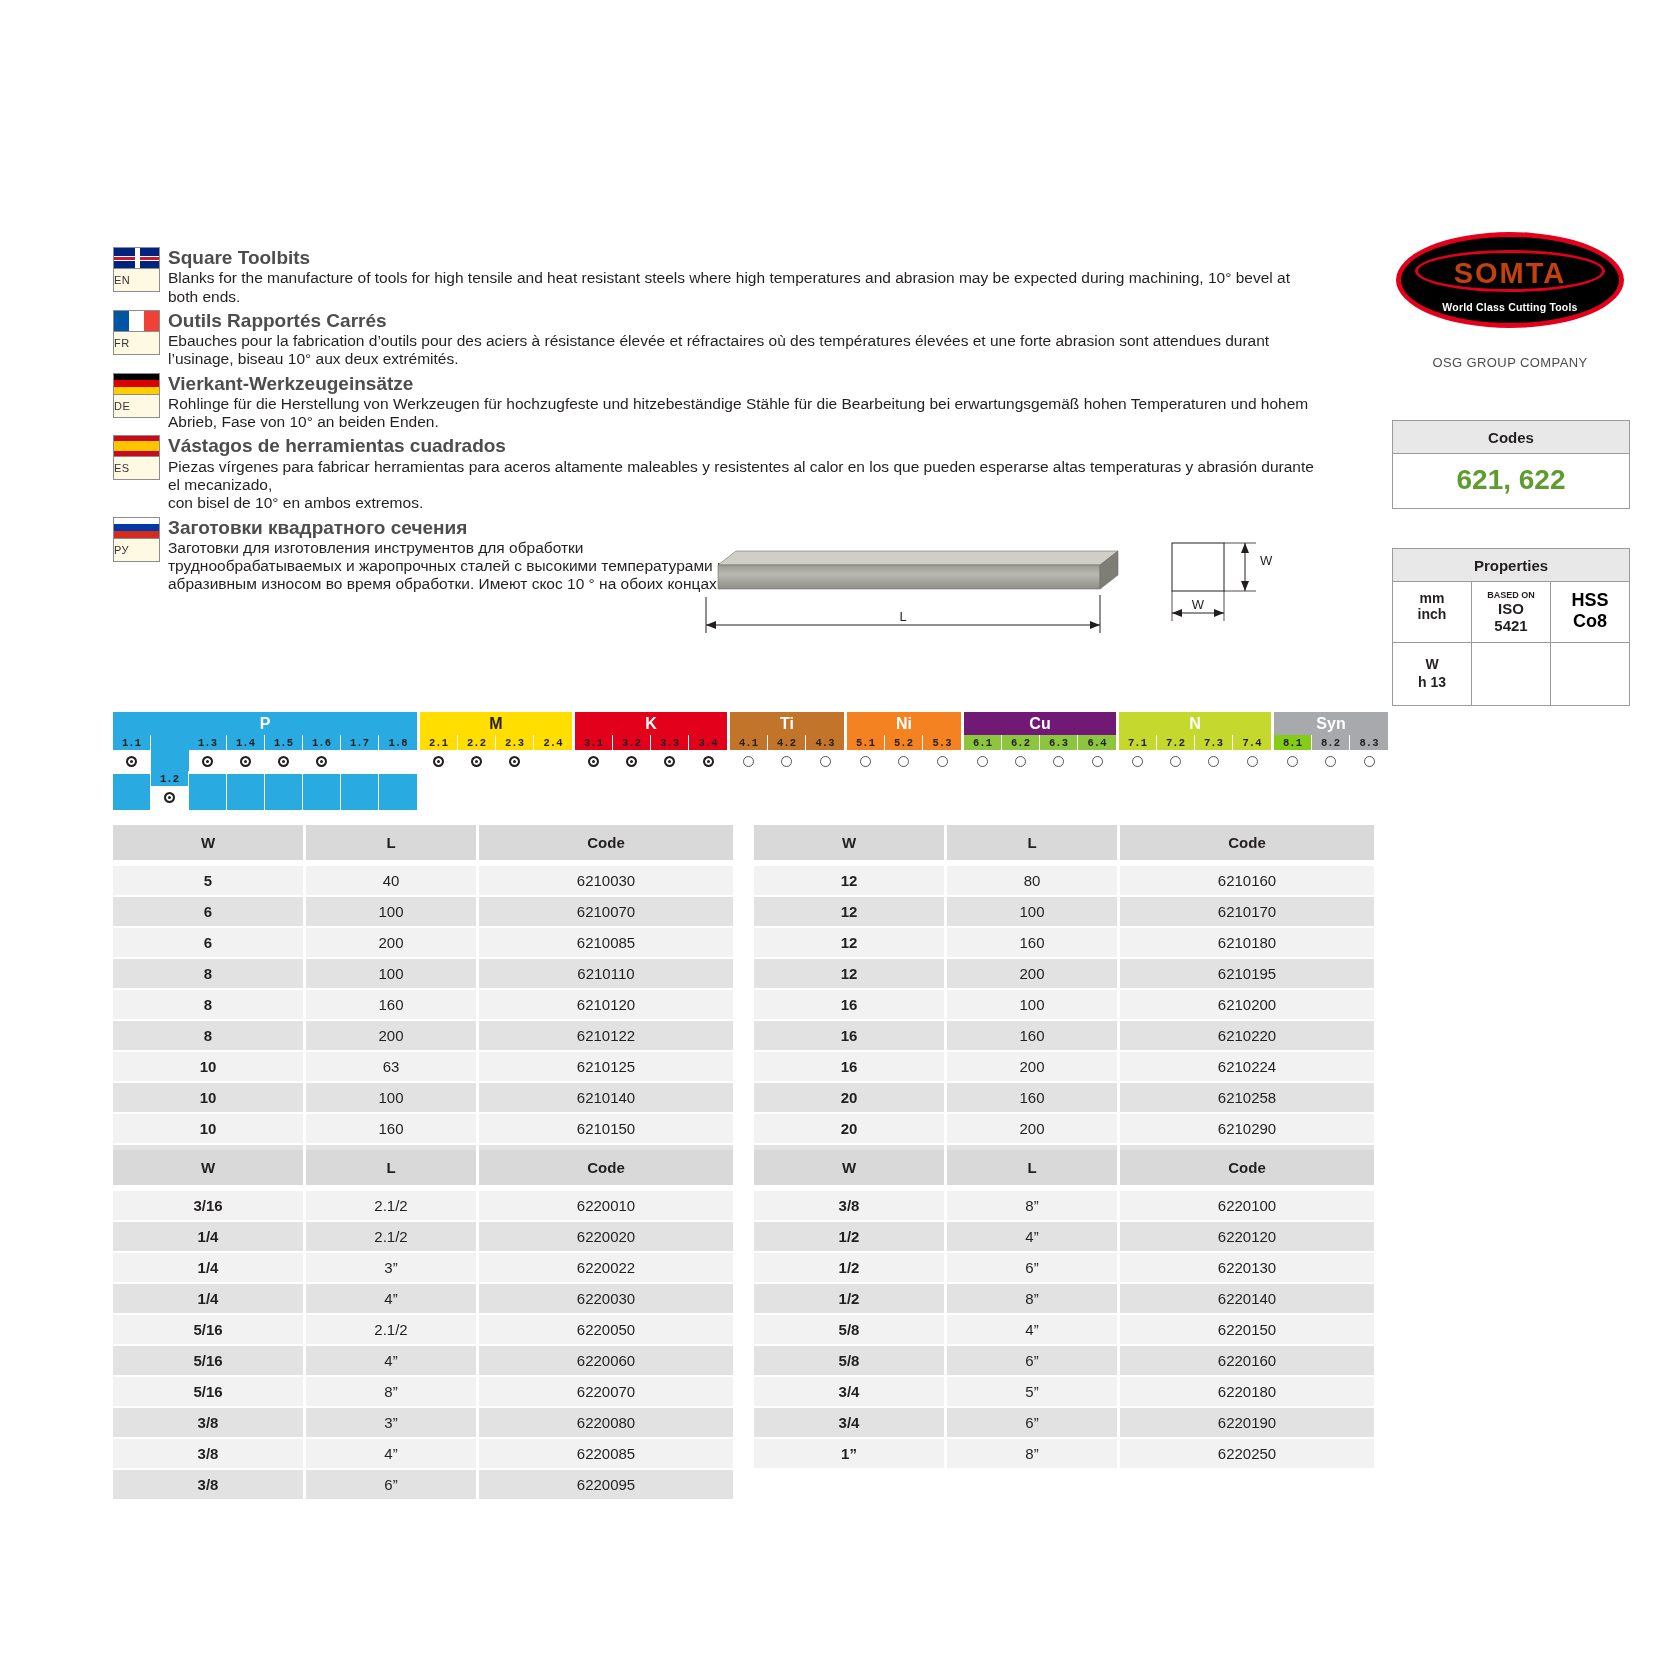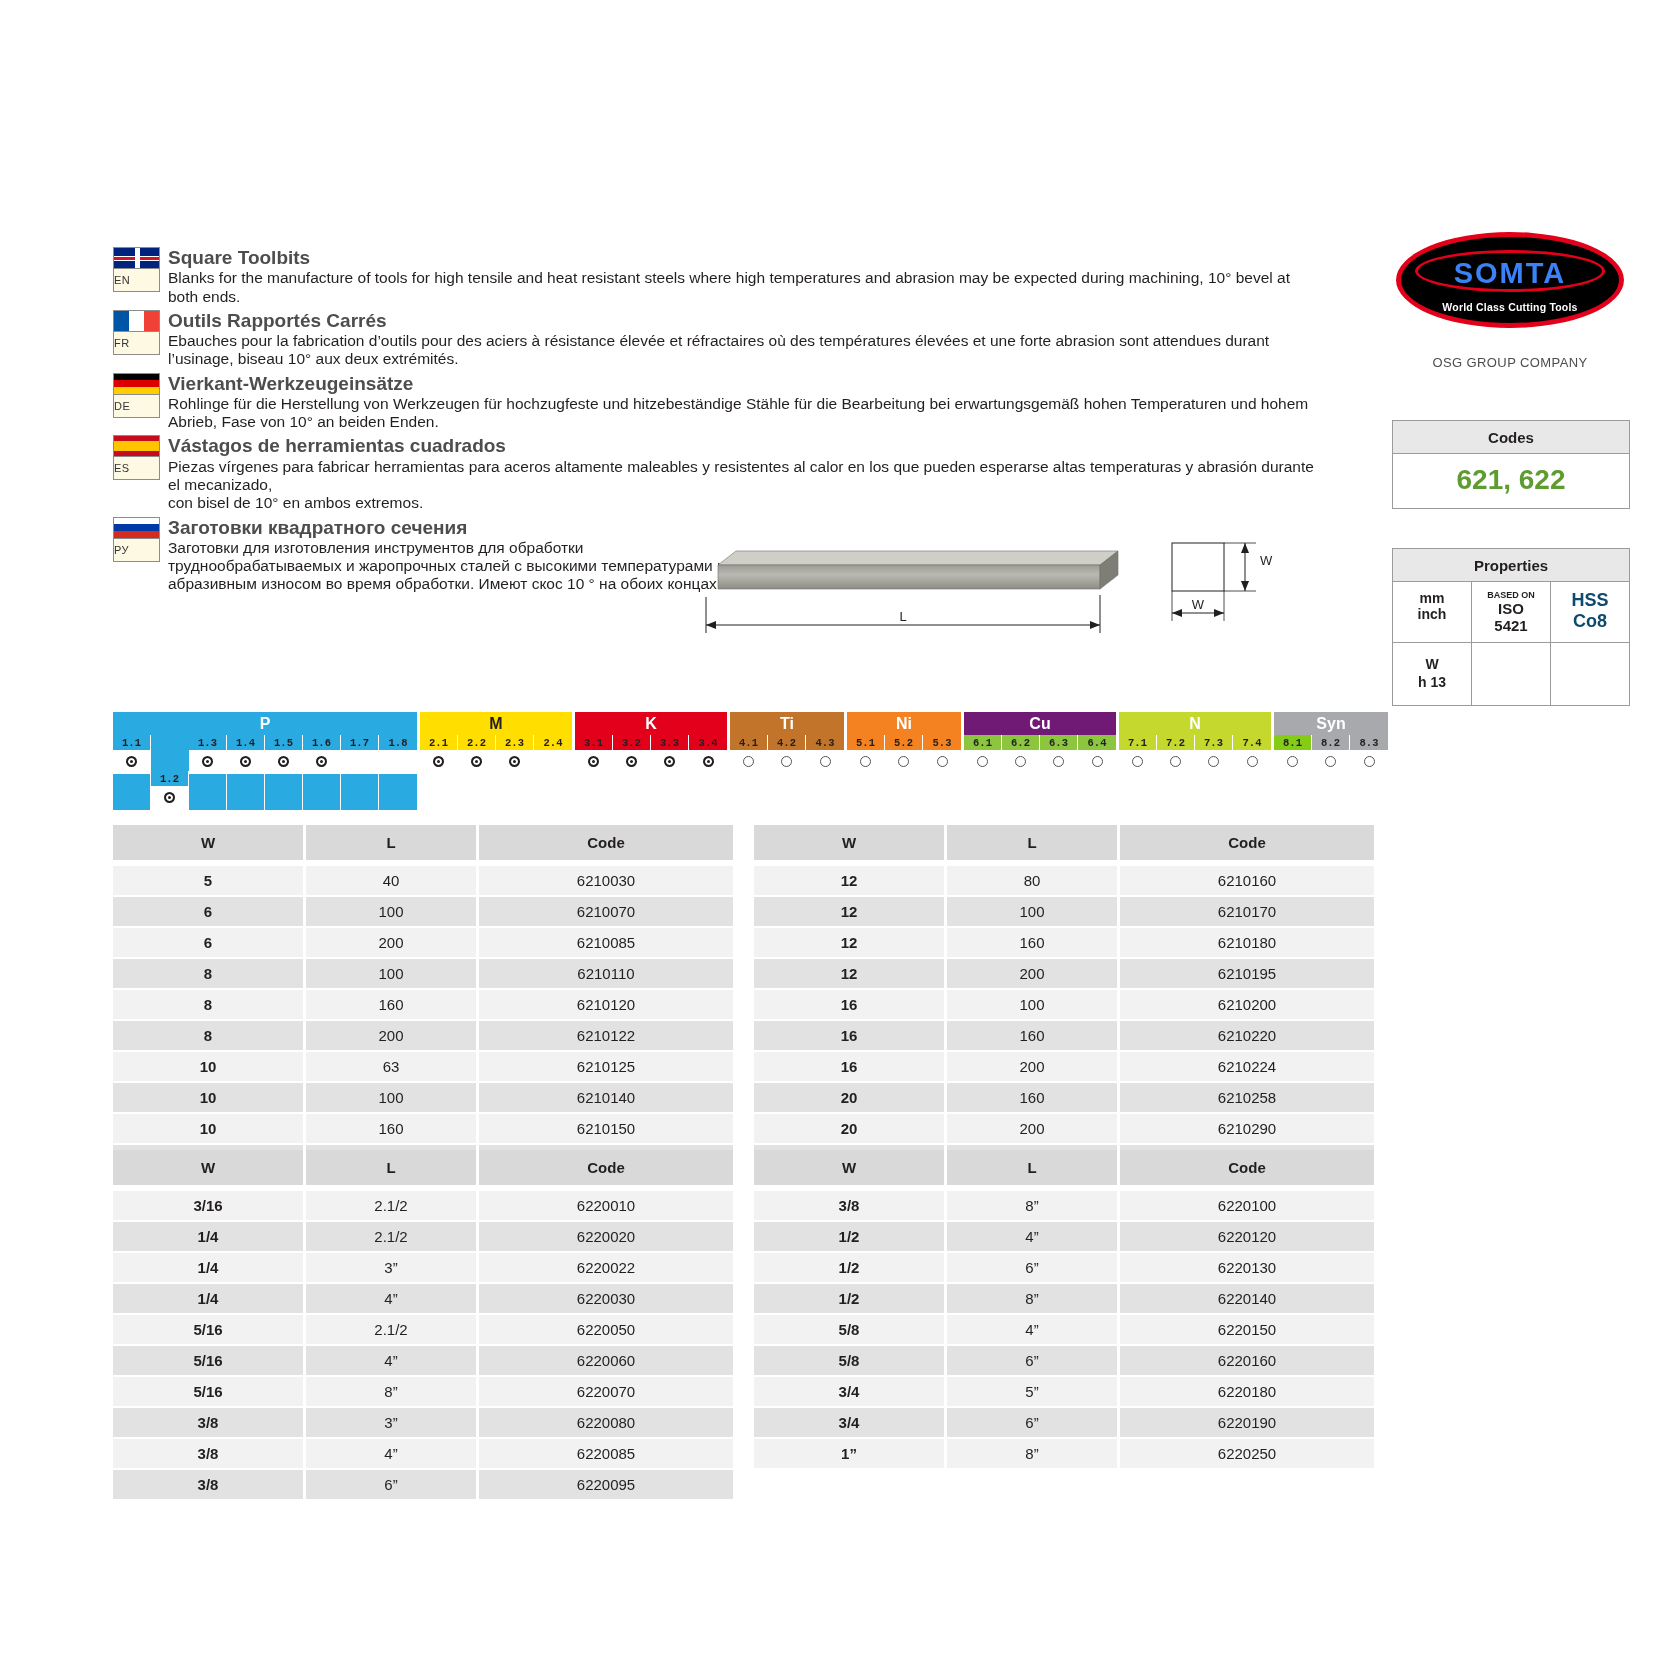--- a/index.html
+++ b/index.html
@@ -134,21 +134,21 @@
     right: 14px; bottom: 31px;
     border: 3px solid #e2001a;
     border-radius: 50%;
   }
   .logo-name {
     position: absolute;
     left: 0; right: 0;
     top: 20px;
     font-size: 29px;
     font-weight: bold;
-    color: #3b82f6;
+    color: #c2410c;
     letter-spacing: 2px;
   }
   .logo-tag {
     position: absolute;
     left: 0; right: 0;
     bottom: 10px;
     font-size: 10.5px;
     font-weight: bold;
     color: #ffffff;
     letter-spacing: 0.2px;
@@ -213,21 +213,21 @@
     text-align: center;
     padding: 8px 2px;
     border-right: 1px solid #9b9b9b;
     box-sizing: border-box;
   }
   .props-col:last-child { border-right: none; }
   .props-col .l1 { font-size: 14px; font-weight: bold; }
   .props-col .l2 { font-size: 14px; font-weight: bold; }
   .props-col .small { font-size: 9px; font-weight: bold; }
   .props-col .iso { font-size: 15px; font-weight: bold; }
-  .props-col .hss { font-size: 18px; font-weight: bold; color: #0c4a6e; }
+  .props-col .hss { font-size: 18px; font-weight: bold; color: #000000; }
   .props-vals {
     display: flex;
     min-height: 62px;
   }
   .props-vcol {
     flex: 1;
     text-align: center;
     border-right: 1px solid #9b9b9b;
     box-sizing: border-box;
     padding-top: 12px;

